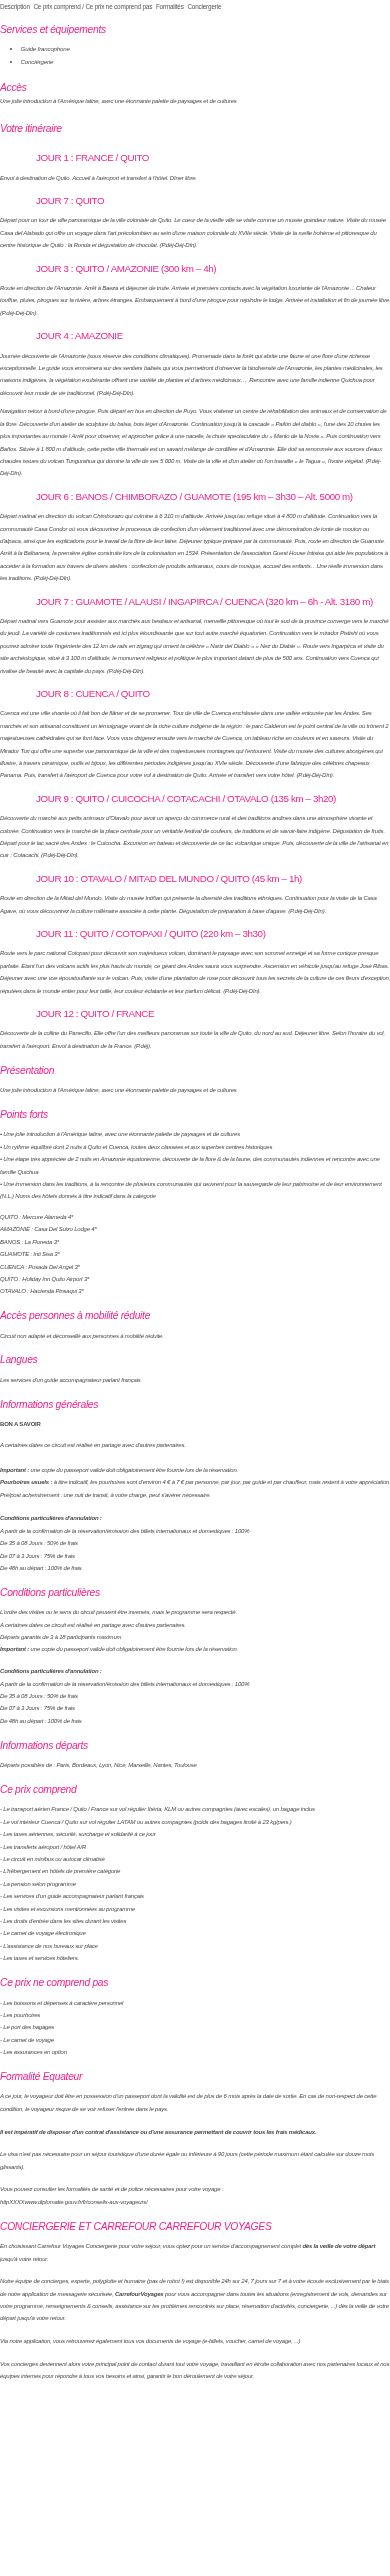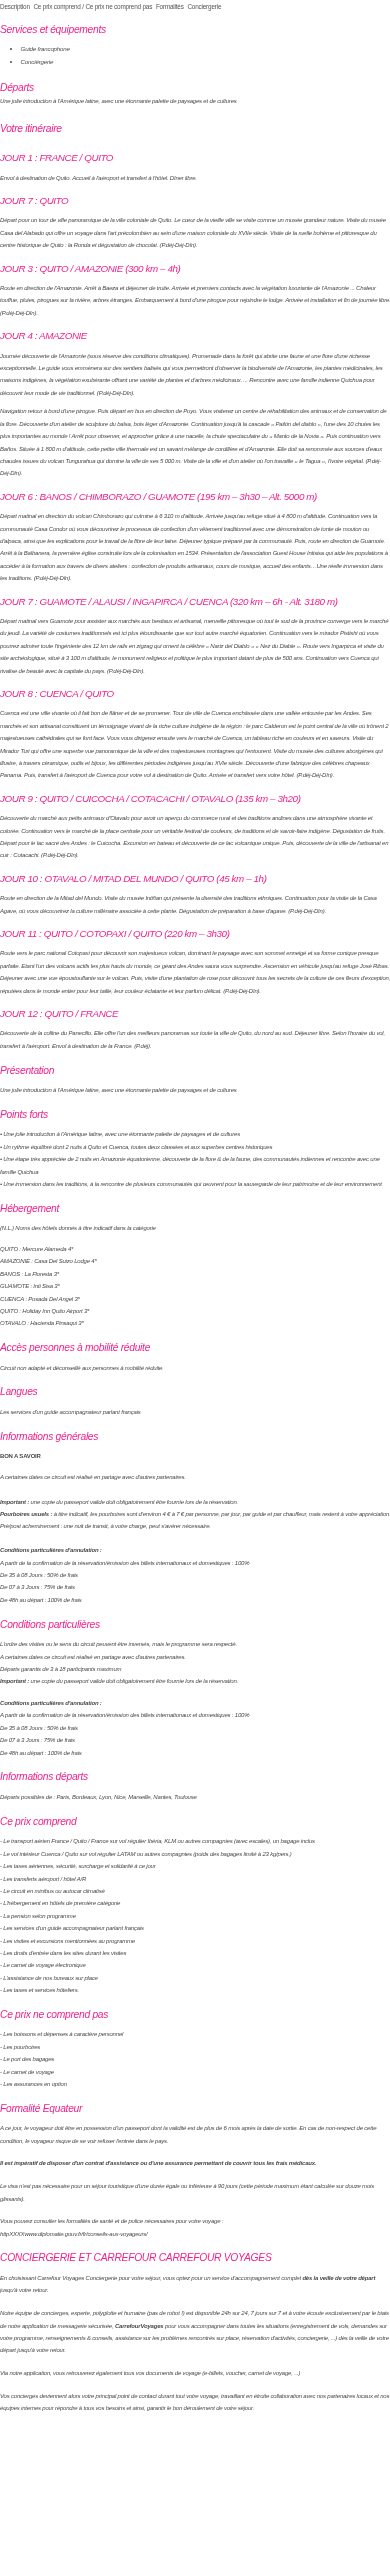--- a/index.html
+++ b/index.html
@@ -19,26 +19,26 @@
     font-style: italic;
     font-weight: normal;
     font-size: 10.3px;
     line-height: 13.4px;
     margin: 11.3px 0 7.2px 0;
     letter-spacing: -0.3px;
   }
   h2.sec.first { margin-top: 10.3px; }
   h3.day {
     color: #f0238c;
-    font-style: italic;
     font-weight: normal;
     font-size: 9.8px;
     line-height: 17px;
     margin: 8.2px 0 5.2px 0;
     letter-spacing: -0.4px;
+    padding-left: 36px;
   }
   p.txt { margin: 0 0 6.2px 0; font-style: italic; }
   p.txt.tight { margin: 0; }
   ul.svc { margin: 7.2px 0 0 0; padding-left: 20.6px; font-style: italic; font-size: 6.2px; line-height: 12.4px; }
   ul.svc li { margin: 0; }
   .bullet-line { display: block; font-style: italic; }
   .plain-line { display: block; font-style: italic; }
   .gap { height: 9.3px; }
   .gap-sm { height: 5.2px; }
   b.lbl { font-weight: bold; font-style: italic; }
@@ -55,21 +55,21 @@
     <span>Formalités</span>
     <span>Conciergerie</span>
   </p>
 
   <h2 class="sec first">Services et équipements</h2>
   <ul class="svc">
     <li>Guide francophone</li>
     <li>Conciërgerie</li>
   </ul>
 
-  <h2 class="sec" style="margin-top:13.4px;margin-bottom:0;">Départs</h2>
+  <h2 class="sec" style="margin-top:13.4px;margin-bottom:0;">Accès</h2>
   <p class="txt">Une jolie introduction à l'Amérique latine, avec une étonnante palette de paysages et de cultures</p>
 
   <h2 class="sec" style="margin-top:14.4px;margin-bottom:14.4px;">Votre itinéraire</h2>
 
   <div>
     <section>
       <h3 class="day">JOUR 1 : FRANCE / QUITO</h3>
       <p class="txt">Envol à destination de Quito. Accueil à l'aéroport et transfert à l'hôtel. Dîner libre.</p>
     </section>
     <section>
@@ -121,21 +121,20 @@
   <p class="txt">Une jolie introduction à l'Amérique latine, avec une étonnante palette de paysages et de cultures</p>
 
   <h2 class="sec">Points forts</h2>
   <div>
     <span class="bullet-line">• Une jolie introduction à l'Amérique latine, avec une étonnante palette de paysages et de cultures</span>
     <span class="bullet-line">• Un rythme équilibré dont 2 nuits à Quito et Cuenca, toutes deux classées et aux superbes centres historiques</span>
     <span class="bullet-line">• Une étape très appréciée de 2 nuits en Amazonie équatorienne, découverte de la flore &amp; de la faune, des communautés indiennes et rencontre avec une famille Quichua</span>
     <span class="bullet-line">• Une immersion dans les traditions, à la rencontre de plusieurs communautés qui œuvrent pour la sauvegarde de leur patrimoine et de leur environnement</span>
   </div>
 
-  <h2 class="sec">Hébergement</h2>
   <p class="txt">(N.L.) Noms des hôtels donnés à titre indicatif dans la catégorie</p>
   <div style="margin-top:8.2px;">
     <span class="plain-line">QUITO : Mercure Alameda 4*</span>
     <span class="plain-line">AMAZONIE : Casa Del Suizo Lodge 4*</span>
     <span class="plain-line">BANOS : La Floresta 3*</span>
     <span class="plain-line">GUAMOTE : Inti Sisa 3*</span>
     <span class="plain-line">CUENCA : Posada Del Angel 3*</span>
     <span class="plain-line">QUITO : Holiday Inn Quito Airport 3*</span>
     <span class="plain-line">OTAVALO : Hacienda Pinsaqui 3*</span>
   </div>

